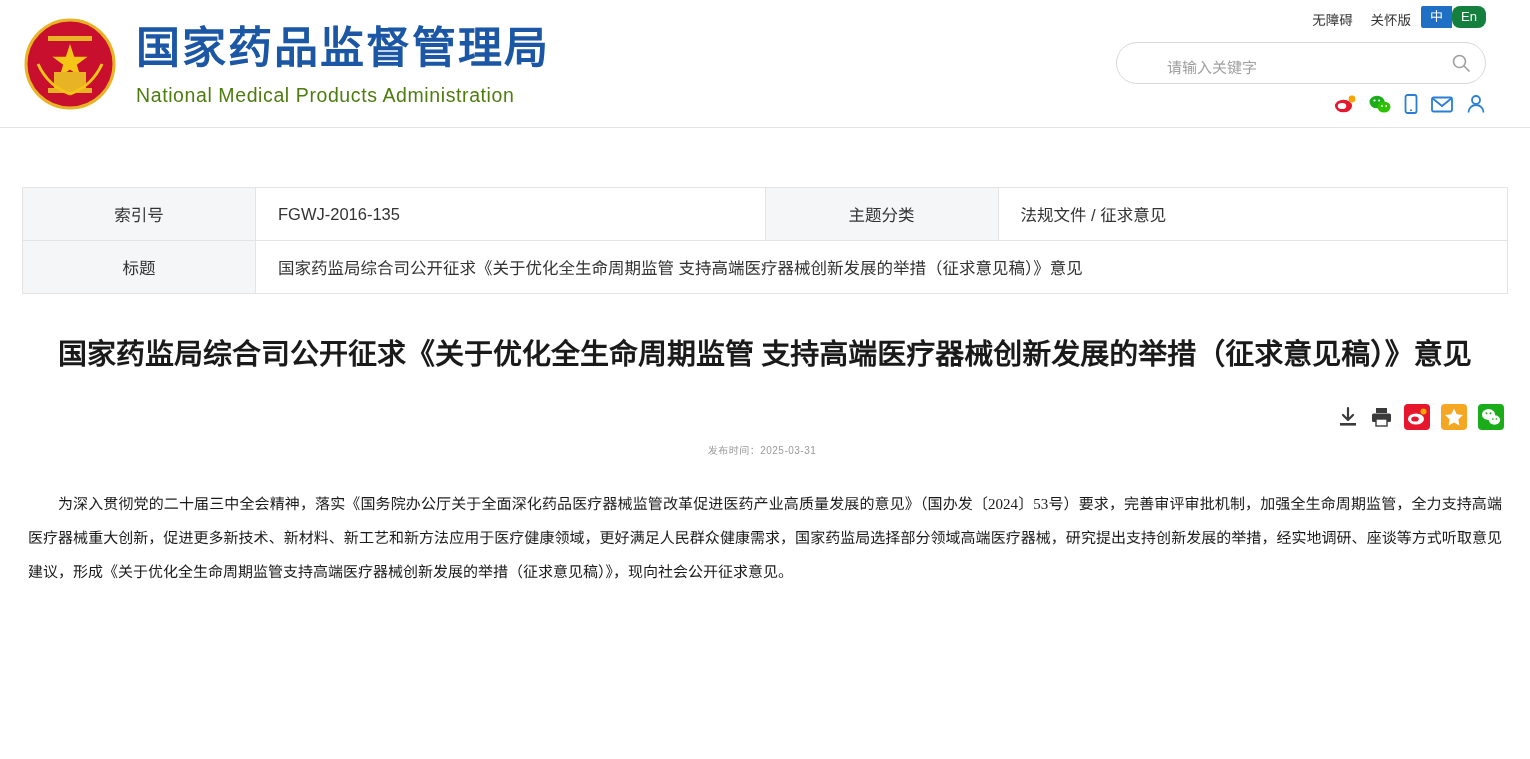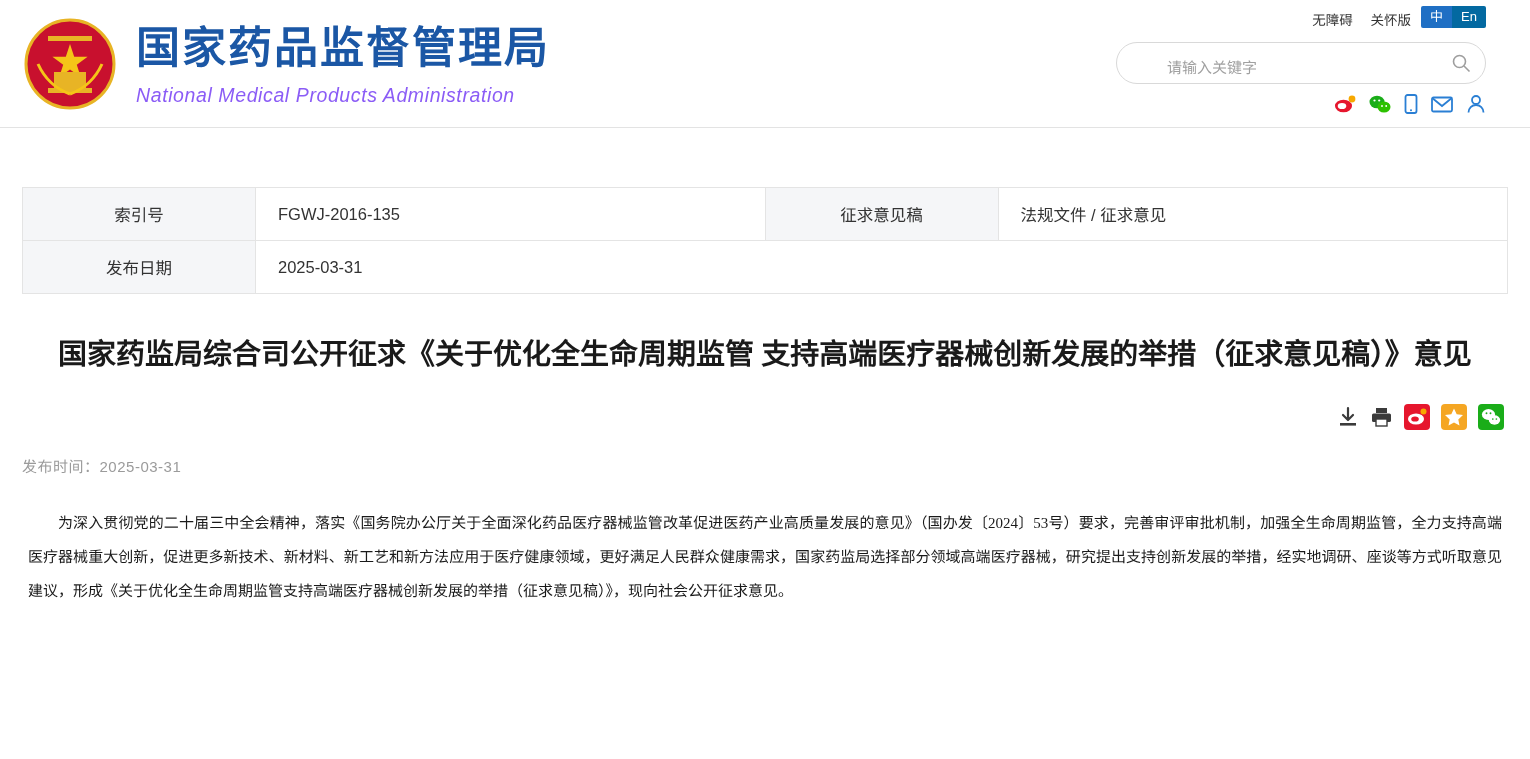--- a/index.html
+++ b/index.html
@@ -41,25 +41,24 @@
     font-size: 44px;
     letter-spacing: 2px;
     color: #1b57a5;
     line-height: 54px;
     white-space: nowrap;
   }
   .logo-en {
     font-family: "Liberation Sans", sans-serif;
     font-size: 19.5px;
     letter-spacing: 0.6px;
-    color: #8b5cf6;
+    color: #4d7c0f;
     line-height: 26px;
     margin-top: 6px;
     white-space: nowrap;
-    font-style: italic;
   }
 
   .top-links {
     position: absolute;
     right: 119px;
     top: 9px;
     font-size: 13.5px;
     color: #333;
     white-space: nowrap;
   }
@@ -74,21 +73,21 @@
     border-radius: 2px;
     overflow: hidden;
     font-size: 13px;
   }
   .lang-toggle div {
     padding: 0 9px;
     line-height: 22px;
     cursor: pointer;
   }
   .lang-cn { background: #1f6fc4; color: #fff; }
-  .lang-en { background: #0369a1; color: #fff; }
+  .lang-en { background: #15803d; color: #fff; border-radius: 8px; }
 
   .search-box {
     position: absolute;
     right: 44px;
     top: 42px;
     width: 370px;
     height: 42px;
     border: 1px solid #d9d9d9;
     border-radius: 21px;
     background: #fff;
@@ -178,23 +177,23 @@
     display: flex;
     justify-content: flex-end;
     align-items: center;
     gap: 11px;
     padding-right: 4px;
   }
   .tool-row .ico { cursor: pointer; display: block; }
 
   .pub-time {
     width: 1486px;
-    text-align: left;
-    margin-top: 25px;
-    font-size: 15px;
+    text-align: center;
+    margin-top: 12px;
+    font-size: 10px;
     color: #9b9b9b;
     padding-right: 6px;
     letter-spacing: 0.5px;
   }
 
   .body-text {
     margin-top: 30px;
     width: 1486px;
     font-family: "Liberation Serif", serif;
     font-size: 15px;
@@ -275,26 +274,26 @@
   </div>
 </div>
 
 <div class="content">
 
   <table class="info-table">
     <tbody>
         <tr>
       <td class="label">索引号</td>
       <td class="value">FGWJ-2016-135</td>
-      <td class="label-mid">征求意见稿</td>
+      <td class="label-mid">主题分类</td>
       <td class="value">法规文件 / 征求意见</td>
     </tr>
     <tr>
-      <td class="label">发布日期</td>
-      <td class="value" colspan="3">2025-03-31</td>
+      <td class="label">标题</td>
+      <td class="value" colspan="3">国家药监局综合司公开征求《关于优化全生命周期监管 支持高端医疗器械创新发展的举措（征求意见稿）》意见</td>
     </tr>
   </tbody>
     </table>
 
   <h1 class="article-title">国家药监局综合司公开征求《关于优化全生命周期监管 支持高端医疗器械创新发展的举措（征求意见稿）》意见</h1>
 
   <div class="tool-row">
     <svg class="ico" width="22" height="22" viewBox="0 0 22 22">
       <path d="M11 2 v11 M6 9 l5 5 5 -5" fill="none" stroke="#3b3b3b" stroke-width="2.2" stroke-linecap="round" stroke-linejoin="round"></path>
       <rect x="3" y="17" width="16" height="2.6" fill="#3b3b3b"></rect>

